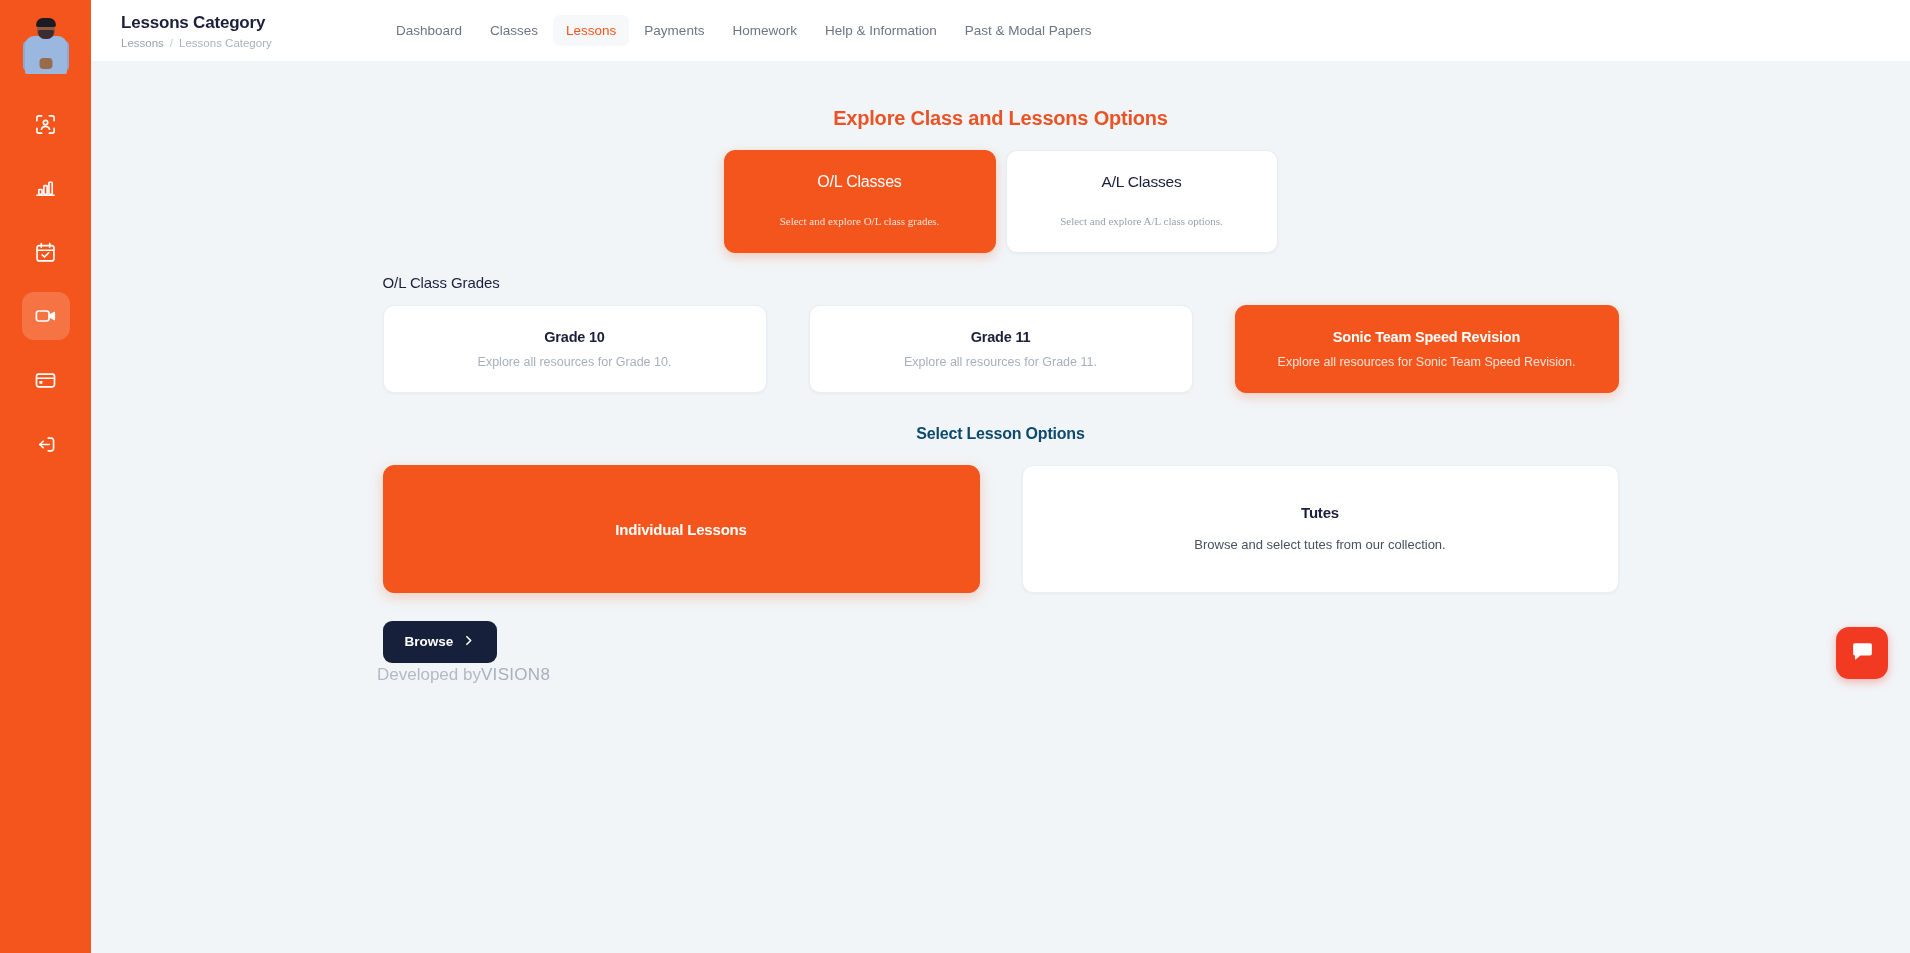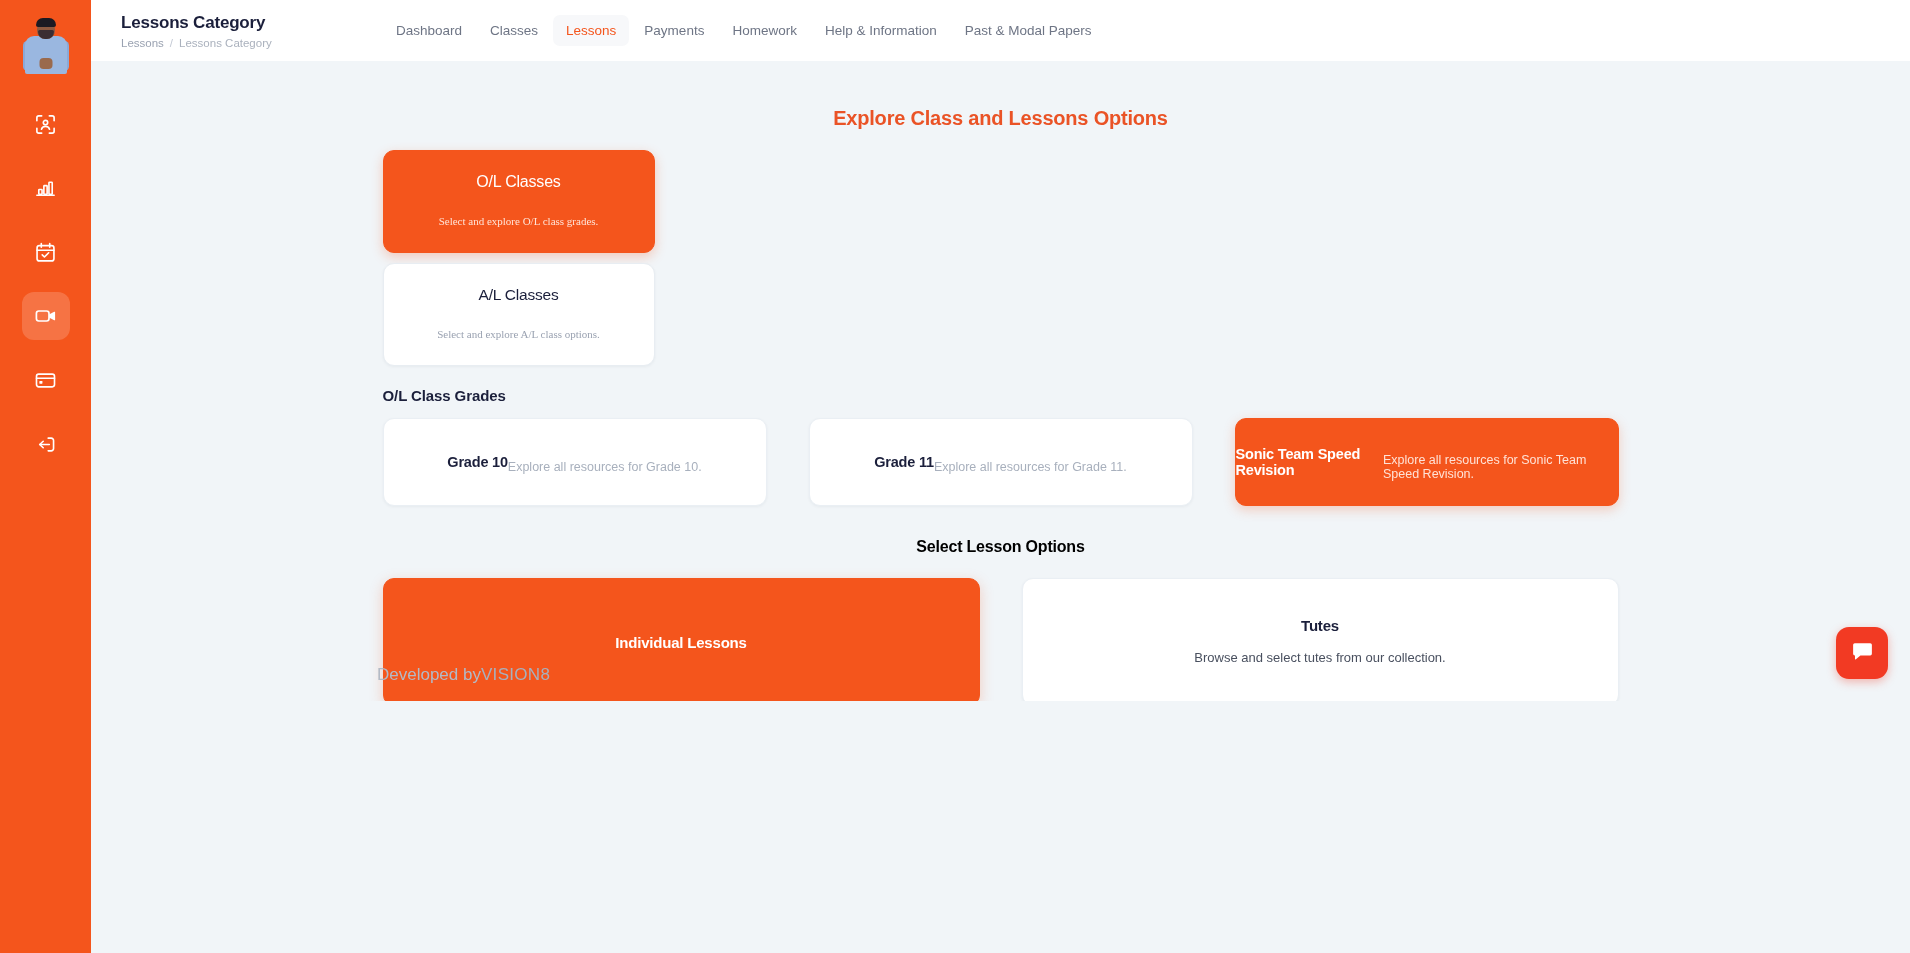--- a/index.html
+++ b/index.html
@@ -103,64 +103,64 @@
   .explore-title {
     text-align:center; font-size:20px; font-weight:bold;
     color:#ea5326; letter-spacing:-.2px;
   }
   .explore-sub {
     text-align:center; margin-top:11px; font-size:13px; color:#9aa2b1;
   }
 
   
   .class-toggle {
-    margin-top:20px; display:flex; justify-content:center; gap:10px;flex-direction:column;
+    margin-top:20px; display:flex; justify-content:center; gap:10px;
   }
   .class-card {
     width:272px; padding:22px 16px 25px; border-radius:11px;
     text-align:center; cursor:pointer;
     background:#ffffff; border:1px solid #e8edf2;
     box-shadow:0 1px 3px rgba(25,35,60,.05);
   }
   .class-card.selected {
     background:#f4551c; border-color:#f4551c;
     box-shadow:0 4px 12px rgba(244,85,28,.28);
   }
   .class-card-title { font-size:15.5px; font-weight:normal; color:#1b1f3b; letter-spacing:-.2px; }
   .class-card.selected .class-card-title { color:#ffffff; font-weight:normal; font-size:16px; }
   .class-card-desc { margin-top:24px; font-size:11px; color:#9aa2b1;font-family:Liberation Serif, serif; }
   .class-card.selected .class-card-desc { color:#ffe4d8; }
 
   
   .section-label {
-    margin-top:21px; font-size:15px; font-weight:700;
+    margin-top:21px; font-size:15px; font-weight:400;
     color:#1b1f3b; letter-spacing:-.1px;
   }
   .grade-row {
     margin-top:14px; display:flex; gap:42px;
   }
   .grade-card {
     flex:1; height:88px; border-radius:11px;
-    display:flex; flex-direction:row; align-items:center; justify-content:center;
+    display:flex; flex-direction:column; align-items:center; justify-content:center;
     background:#ffffff; border:1px solid #eaeff4; cursor:pointer;
     box-shadow:0 1px 3px rgba(25,35,60,.05);
   }
   .grade-card.selected {
     background:#f4551c; border-color:#f4551c;
     box-shadow:0 4px 12px rgba(244,85,28,.25);
   }
   .grade-title { font-size:14.5px; font-weight:bold; color:#1b1f3b; letter-spacing:-.2px; }
   .grade-card.selected .grade-title { color:#ffffff; }
   .grade-desc { margin-top:10px; font-size:12.5px; color:#a8b0bd; }
   .grade-card.selected .grade-desc { color:#ffe2d6; }
 
   
   .lesson-head {
     margin-top:32px; text-align:center;
-    font-size:16px; font-weight:bold; color:#000000; letter-spacing:-.2px;
+    font-size:16px; font-weight:bold; color:#0c4a6e; letter-spacing:-.2px;
   }
   .lesson-row {
     margin-top:22px; display:flex; gap:42px;
   }
   .lesson-card {
     flex:1; height:128px; border-radius:11px;
     display:flex; flex-direction:column; align-items:center; justify-content:center;
     background:#ffffff; border:1px solid #eaeff4; cursor:pointer;
     padding:0 34px; box-shadow:0 1px 3px rgba(25,35,60,.05);
   }

